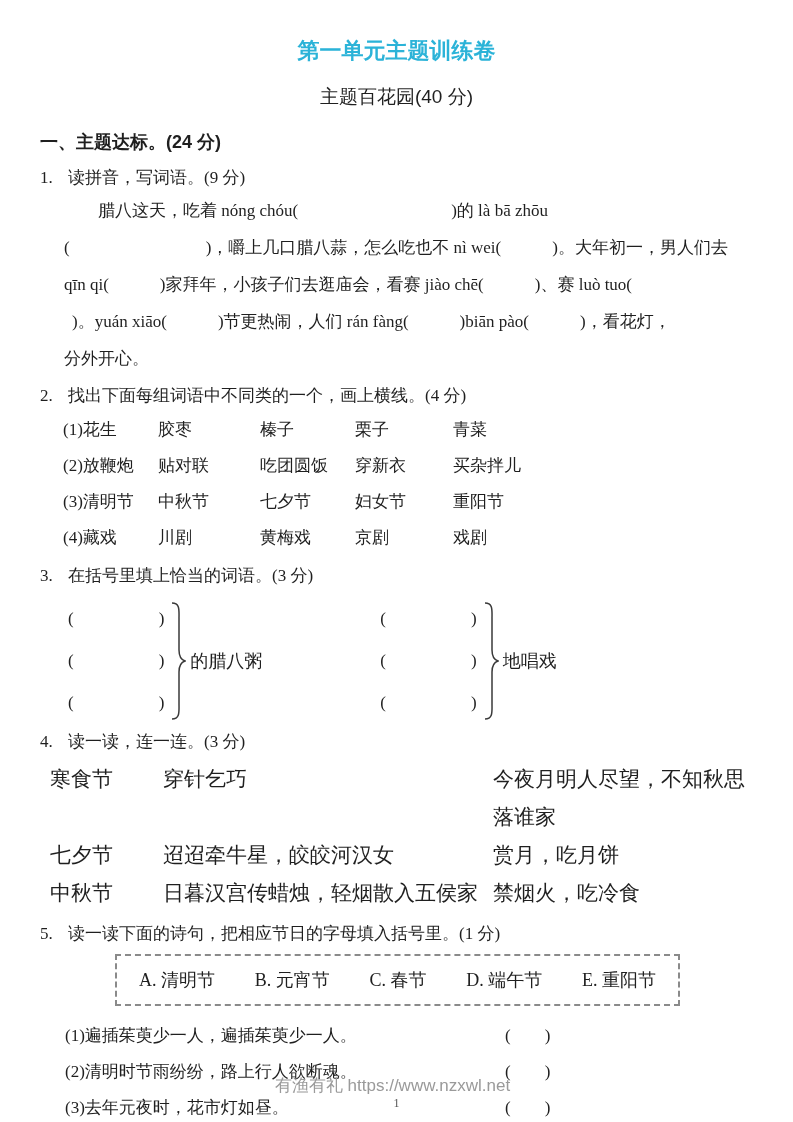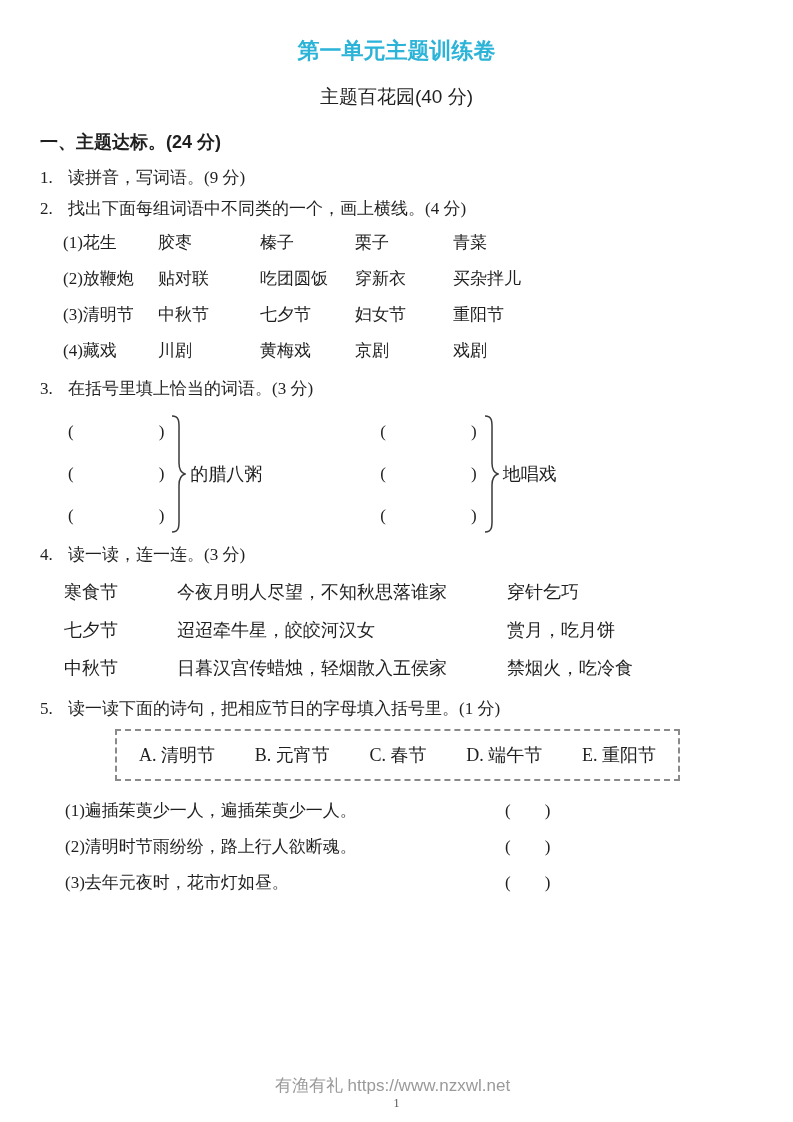--- a/index.html
+++ b/index.html
@@ -76,22 +76,22 @@
   .q3-blanks { display: flex; flex-direction: column; }
   .q3-blank { font-size: 17px; line-height: 42px; white-space: pre; }
   .q3-brace { margin: 0 4px 0 6px; flex: none; }
   .q3-label { font-size: 18px; }
 
   .q4-stem { margin-top: 6px; font-family: Liberation Serif, serif; }
   .q4-rows { margin-top: 6px; }
   .q4-row {
     display: grid;
     grid-template-columns: 113px 330px auto;
-    margin-left: 24px;
-    font-size: 18px;
+    margin-left: 10px;
+    font-size: 21px;
     line-height: 38px;
   }
 
   .q5-stem { margin-top: 10px; }
   .q5-box {
     margin-top: 8px;
     margin-left: 75px;
     width: 565px;
     height: 52px;
     box-sizing: border-box;
@@ -136,20 +136,27 @@
 <div class="page">
 
   <h1 class="title">第一单元主题训练卷</h1>
   <div class="subtitle">主题百花园(40 分)</div>
 
   <div class="section-heading">一、主题达标。(24 分)</div>
 
   <div class="stem q1-stem">
     <span class="qnum">1.</span><span>读拼音，写词语。(9 分)</span>
   </div>
+  <div class="passage">
+    <div class="passage-line first">腊八这天，吃着 nóng chóu(　　　　　　　　　)的 là bā zhōu</div>
+    <div class="passage-line">(　　　　　　　　)，嚼上几口腊八蒜，怎么吃也不 nì wei(　　　)。大年初一，男人们去</div>
+    <div class="passage-line">qīn qi(　　　)家拜年，小孩子们去逛庙会，看赛 jiào chē(　　　)、赛 luò tuo(</div>
+    <div class="passage-line cont">)。yuán xiāo(　　　)节更热闹，人们 rán fàng(　　　)biān pào(　　　)，看花灯，</div>
+    <div class="passage-line">分外开心。</div>
+  </div>
 
   <div class="stem q2-stem">
     <span class="qnum">2.</span><span>找出下面每组词语中不同类的一个，画上横线。(4 分)</span>
   </div>
   <div class="q2-rows">
     <div class="q2-row">
       <span>(1)花生</span>
       <span>胶枣</span>
       <span>榛子</span>
       <span>栗子</span>
@@ -205,22 +212,22 @@
       <span class="q3-label">地唱戏</span>
     </div>
   </div>
 
   <div class="stem q4-stem">
     <span class="qnum">4.</span><span>读一读，连一连。(3 分)</span>
   </div>
   <div class="q4-rows">
     <div class="q4-row">
       <span>寒食节</span>
+      <span>穿针乞巧</span>
       <span>今夜月明人尽望，不知秋思落谁家</span>
-      <span>穿针乞巧</span>
     </div>
     <div class="q4-row">
       <span>七夕节</span>
       <span>迢迢牵牛星，皎皎河汉女</span>
       <span>赏月，吃月饼</span>
     </div>
     <div class="q4-row">
       <span>中秋节</span>
       <span>日暮汉宫传蜡烛，轻烟散入五侯家</span>
       <span>禁烟火，吃冷食</span>

